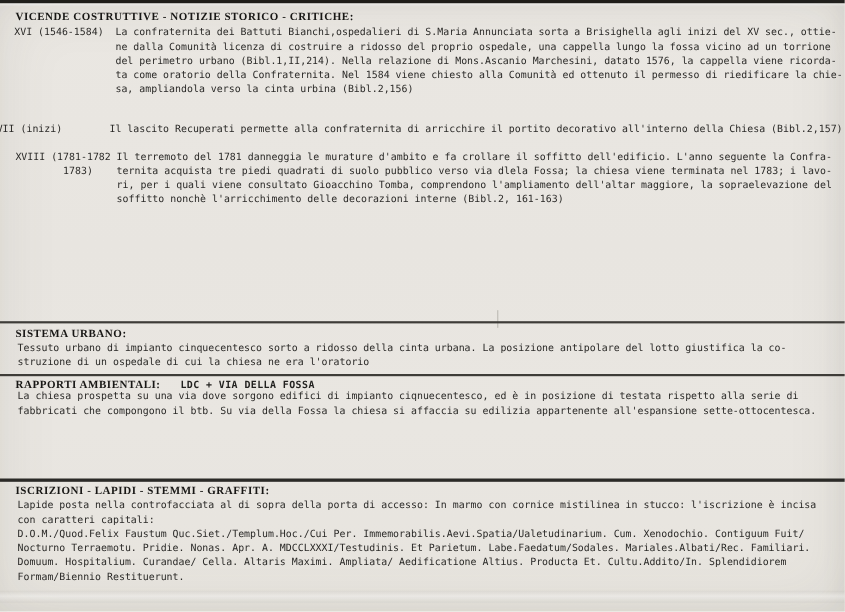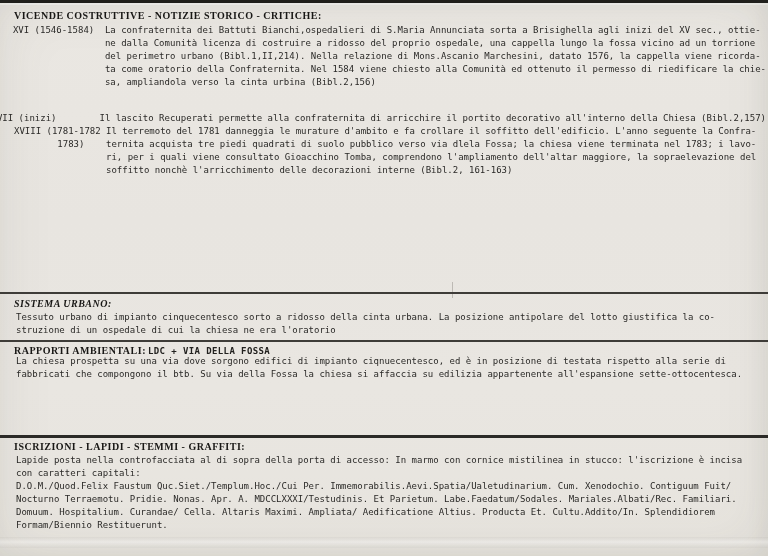--- a/index.html
+++ b/index.html
@@ -32,36 +32,36 @@
     font-family:"Liberation Serif","DejaVu Serif",serif;
     font-weight:bold; font-size:10px; line-height:11px;
     letter-spacing:0.5px; color:#181715;
     white-space:pre;
   }
   .mono { font-size:9px; line-height:13px; white-space:pre; color:#2a2927; }
 
   .h-vicende    { left:14px; top:10px; }
   .vicende-block{ position:absolute; left:14px; top:24px; width:752px; }
   .entry        { display:flex; align-items:flex-start;justify-content:flex-end; }
-  .entry + .entry { margin-top:0; }
+  .entry + .entry { margin-top:12px; }
   .entry.gap-top  { margin-top:23px;gap:16px; }
   .term  { width:92px; flex:0 0 92px; }
   .etext { flex:1 1 auto; }
 
   .rule  { position:absolute; left:0; width:768px; background:#3e3c38; }
   .rule-1 { top:292px; height:2px; }
   .rule-2 { top:340px; height:2px; }
   .rule-3 { top:435px; height:3px; background:#2b2a27; }
 
-  .h-sistema    { left:14px; top:298px;font-style:italic; }
+  .h-sistema    { left:14px; top:298px; }
   .t-sistema    { position:absolute; left:16px; top:311px; }
 
   .rapporti-row { position:absolute; left:14px; top:345px; display:flex; align-items:baseline; }
   .rapporti-sub { font-size:9px; line-height:11px; font-weight:bold; letter-spacing:0.4px;
-                  margin-left:2px; white-space:pre; color:#22211f;text-align:center; }
+                  margin-left:18px; white-space:pre; color:#22211f;text-align:center; }
   .t-rapporti   { position:absolute; left:16px; top:355px; }
 
   .h-iscrizioni { left:14px; top:441px; }
   .t-iscrizioni { position:absolute; left:16px; top:454px; }
 </style>
 </head>
 <body>
 
 <div class="strip-top"></div>
 <div class="strip-glow"></div>

